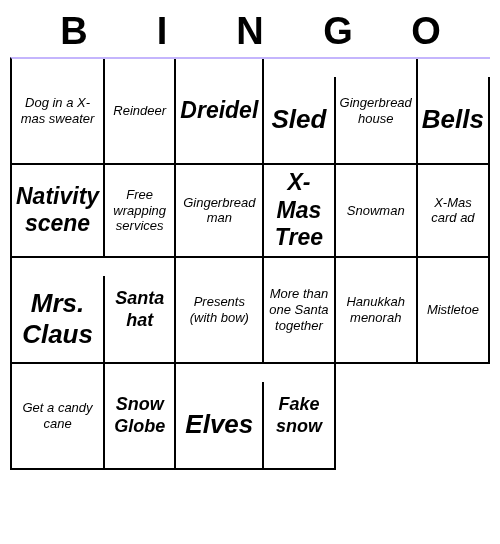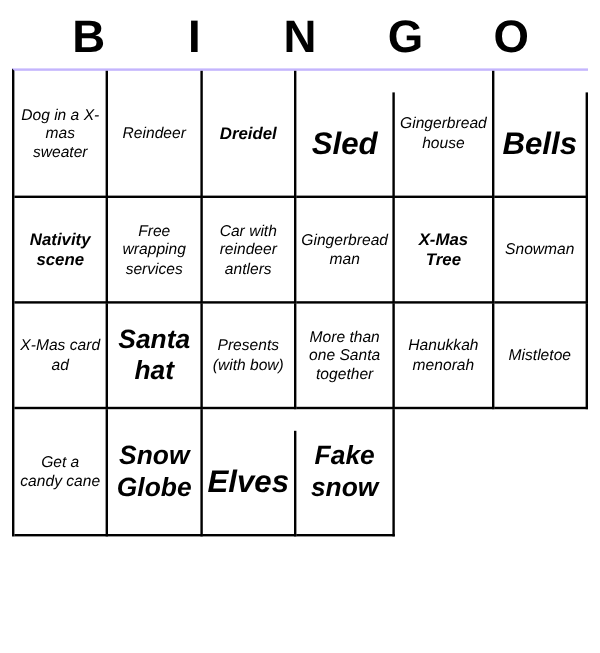--- a/index.html
+++ b/index.html
@@ -39,30 +39,30 @@
       min-height: 88px;
       display: flex;
       align-items: center;
       justify-content: center;
       text-align: center;
       padding: 4px;
       font-size: 13px;
       line-height: 1.2;
     }
     .cell-large {
-      font-size: 22px;
+      font-size: 18px;
       font-weight: bold;
     }
     .cell-xlarge {
       font-size: 26px;
       font-weight: bold;
       margin-top: 18px;
     }
     .cell-medium {
-      font-size: 14px;
+      font-size: 23px;
       font-weight: bold;
     }
   </style>
 </head>
 <body>
 
 <div class="title-row">
 <span class="title-letter">B</span>
     <span class="title-letter">I</span>
     <span class="title-letter">N</span>
@@ -72,25 +72,25 @@
 
 <div class="bingo-grid">
 <div class="cell">Dog in a X-mas sweater</div>
     <div class="cell">Reindeer</div>
     <div class="cell cell-medium">Dreidel</div>
     <div class="cell cell-xlarge">Sled</div>
     <div class="cell">Gingerbread house</div>
     <div class="cell cell-xlarge">Bells</div>
     <div class="cell cell-medium">Nativity scene</div>
     <div class="cell">Free wrapping services</div>
-    <div class="cell">Car with reindeer antlers</div>
     <div class="cell">Gingerbread man</div>
     <div class="cell cell-medium">X-Mas Tree</div>
     <div class="cell">Snowman</div>
     <div class="cell">X-Mas card ad</div>
+    <div class="cell cell-xlarge">Mrs. Claus</div>
     <div class="cell cell-large">Santa hat</div>
     <div class="cell">Presents (with bow)</div>
     <div class="cell">More than one Santa together</div>
     <div class="cell">Hanukkah menorah</div>
     <div class="cell">Mistletoe</div>
     <div class="cell">Get a candy cane</div>
     <div class="cell cell-large">Snow Globe</div>
     <div class="cell cell-xlarge">Elves</div>
     <div class="cell cell-large">Fake snow</div>
   </div>

